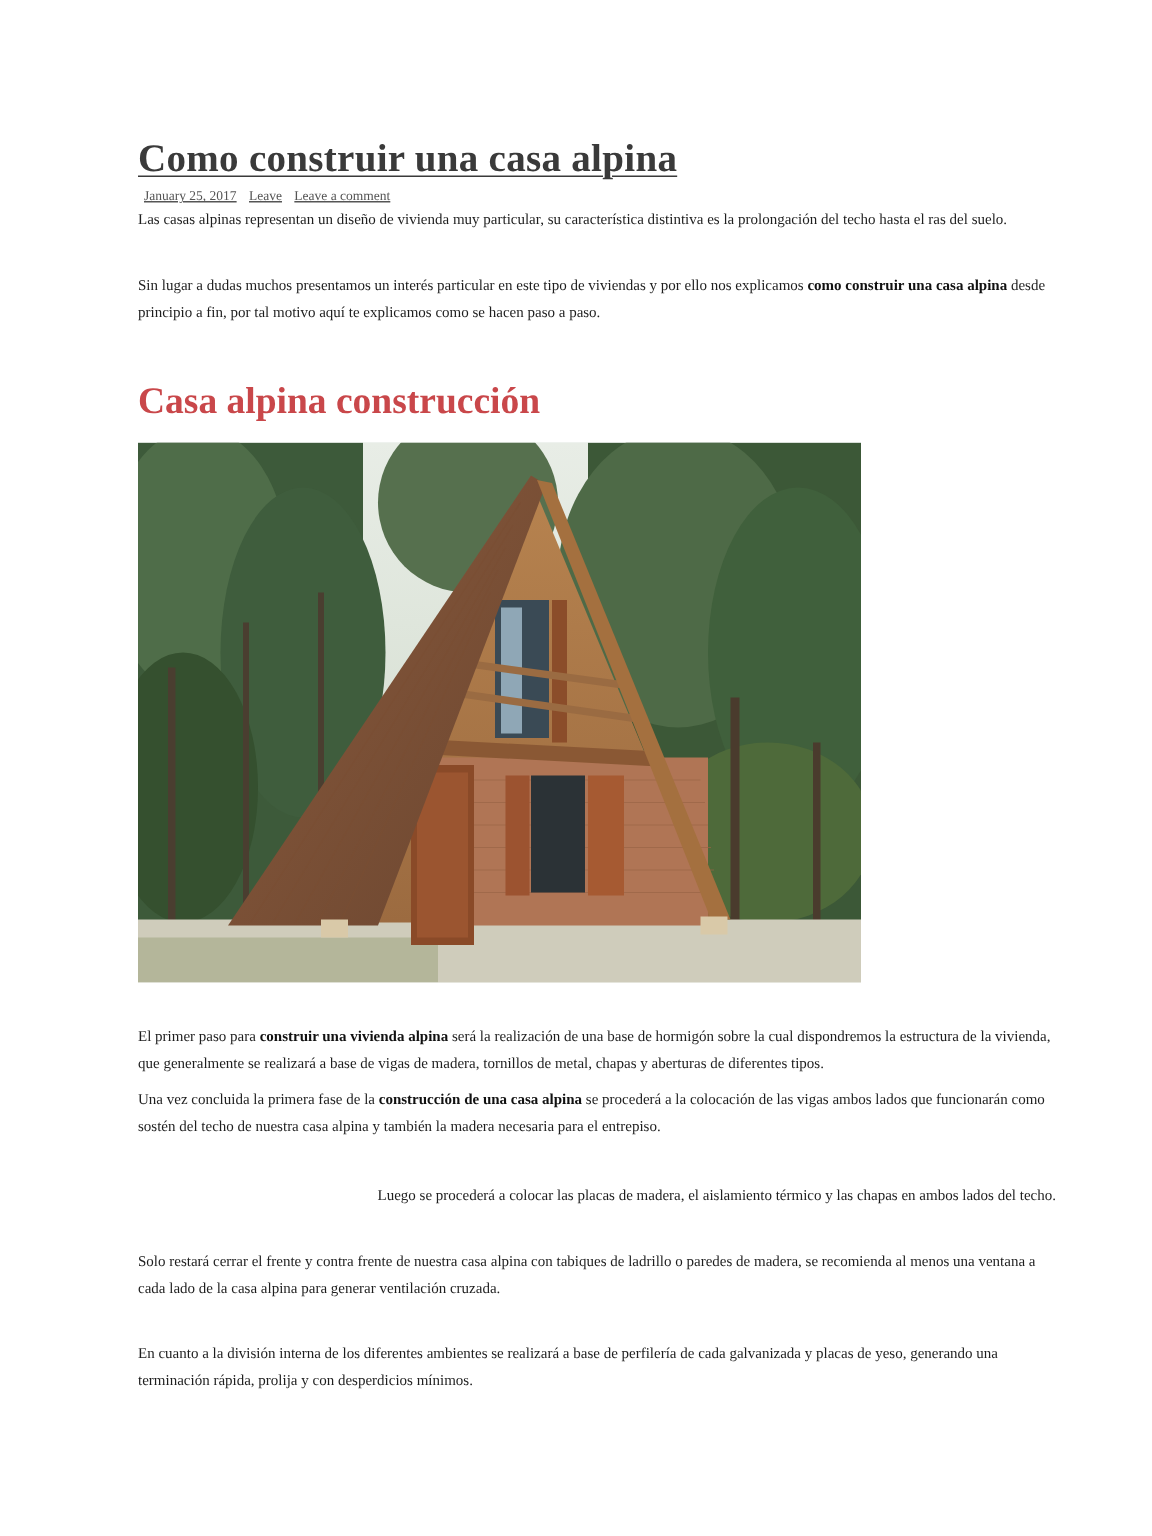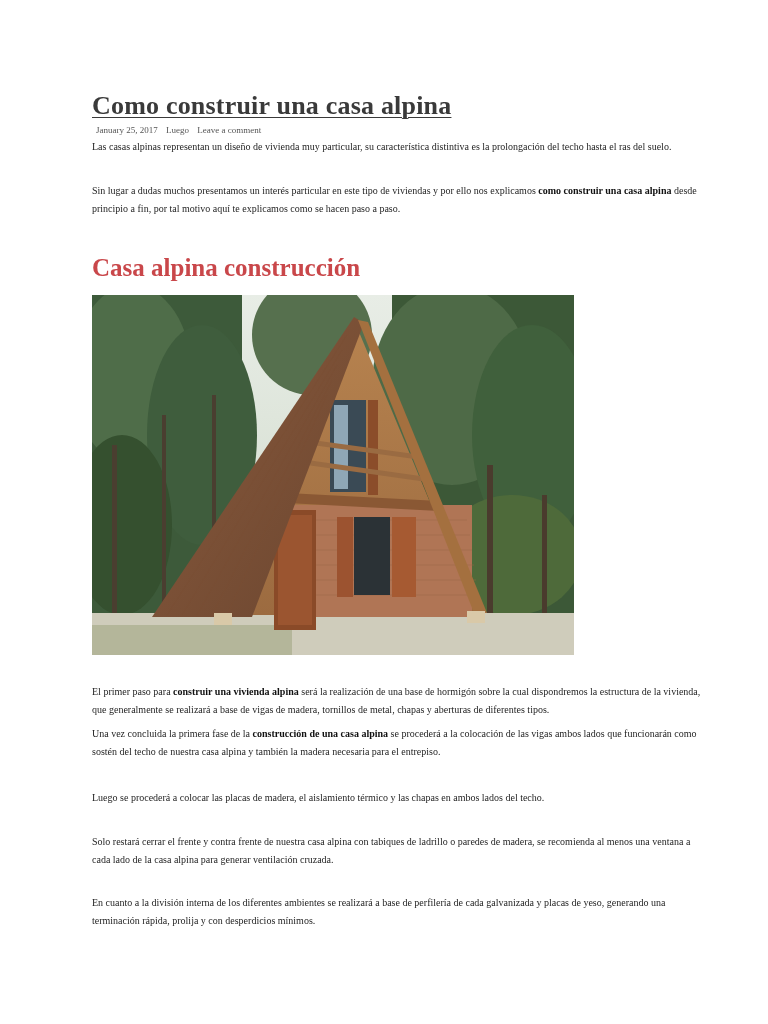--- a/index.html
+++ b/index.html
@@ -38,20 +38,21 @@
     .meta {
       position: absolute;
       top: 125px;
       left: 4px;
       font-size: 9px;
       color: #555;
       white-space: nowrap;
     }
     .meta a {
       color: #555;
+      text-decoration: underline;
       margin-right: 6px;
     }
     .para {
       position: absolute;
       left: 0;
       width: 612px;
       font-size: 10px;
       line-height: 17.5px;
       margin: 0;
       color: #1e1e1e;
@@ -81,21 +82,21 @@
   </style>
 </head>
 <body>
 
 <div class="page">
 
   <h1 class="post-title">Como construir una casa alpina</h1>
 
   <div class="meta">
     <a>January 25, 2017</a>
-    <a>Luego</a>
+    <a>Leave</a>
     <a>Leave a comment</a>
   </div>
 
   <p class="para" style="top:138px;"><span>Las casas alpinas representan un diseño de vivienda muy particular, su característica distintiva es la prolongación del techo hasta el ras del suelo.</span></p>
   <p class="para" style="top:182px;"><span>Sin lugar a dudas muchos presentamos un interés particular en este tipo de viviendas y por ello nos explicamos </span><b>como construir una casa alpina</b><span> desde principio a fin, por tal motivo aquí te explicamos como se hacen paso a paso.</span></p>
 
   <h2 class="section-title">Casa alpina construcción</h2>
 
   <div class="photo" title="A-frame alpine house with brown metal roof among pine trees">
     <svg width="482" height="360" viewBox="0 0 482 360">
@@ -173,17 +174,17 @@
 
       <polygon points="266,25 276,27 395,318 382,318" fill="#a4703f"></polygon>
 
       <rect x="122" y="318" width="18" height="12" fill="#d9c9a8"></rect>
       <rect x="375" y="316" width="18" height="12" fill="#d9c9a8"></rect>
     </svg>
   </div>
 
   <p class="para" style="top:683px;"><span>El primer paso para </span><b>construir una vivienda alpina</b><span> será la realización de una base de hormigón sobre la cual dispondremos la estructura de la vivienda, que generalmente se realizará a base de vigas de madera, tornillos de metal, chapas y aberturas de diferentes tipos.</span></p>
   <p class="para" style="top:725px;"><span>Una vez concluida la primera fase de la </span><b>construcción de una casa alpina</b><span> se procederá a la colocación de las vigas ambos lados que funcionarán como sostén del techo de nuestra casa alpina y también la madera necesaria para el entrepiso.</span></p>
-  <p class="para" style="top:789px;"><span>Luego se procederá a colocar las placas de madera, el aislamiento térmico y las chapas en ambos lados del techo.</span></p>
+  <p class="para" style="top:789px;text-align:right;"><span>Luego se procederá a colocar las placas de madera, el aislamiento térmico y las chapas en ambos lados del techo.</span></p>
   <p class="para" style="top:833px;"><span>Solo restará cerrar el frente y contra frente de nuestra casa alpina con tabiques de ladrillo o paredes de madera, se recomienda al menos una ventana a cada lado de la casa alpina para generar ventilación cruzada.</span></p>
   <p class="para" style="top:894px;"><span>En cuanto a la división interna de los diferentes ambientes se realizará a base de perfilería de cada galvanizada y placas de yeso, generando una terminación rápida, prolija y con desperdicios mínimos.</span></p>
 
 </div>
 
 </body></html>

